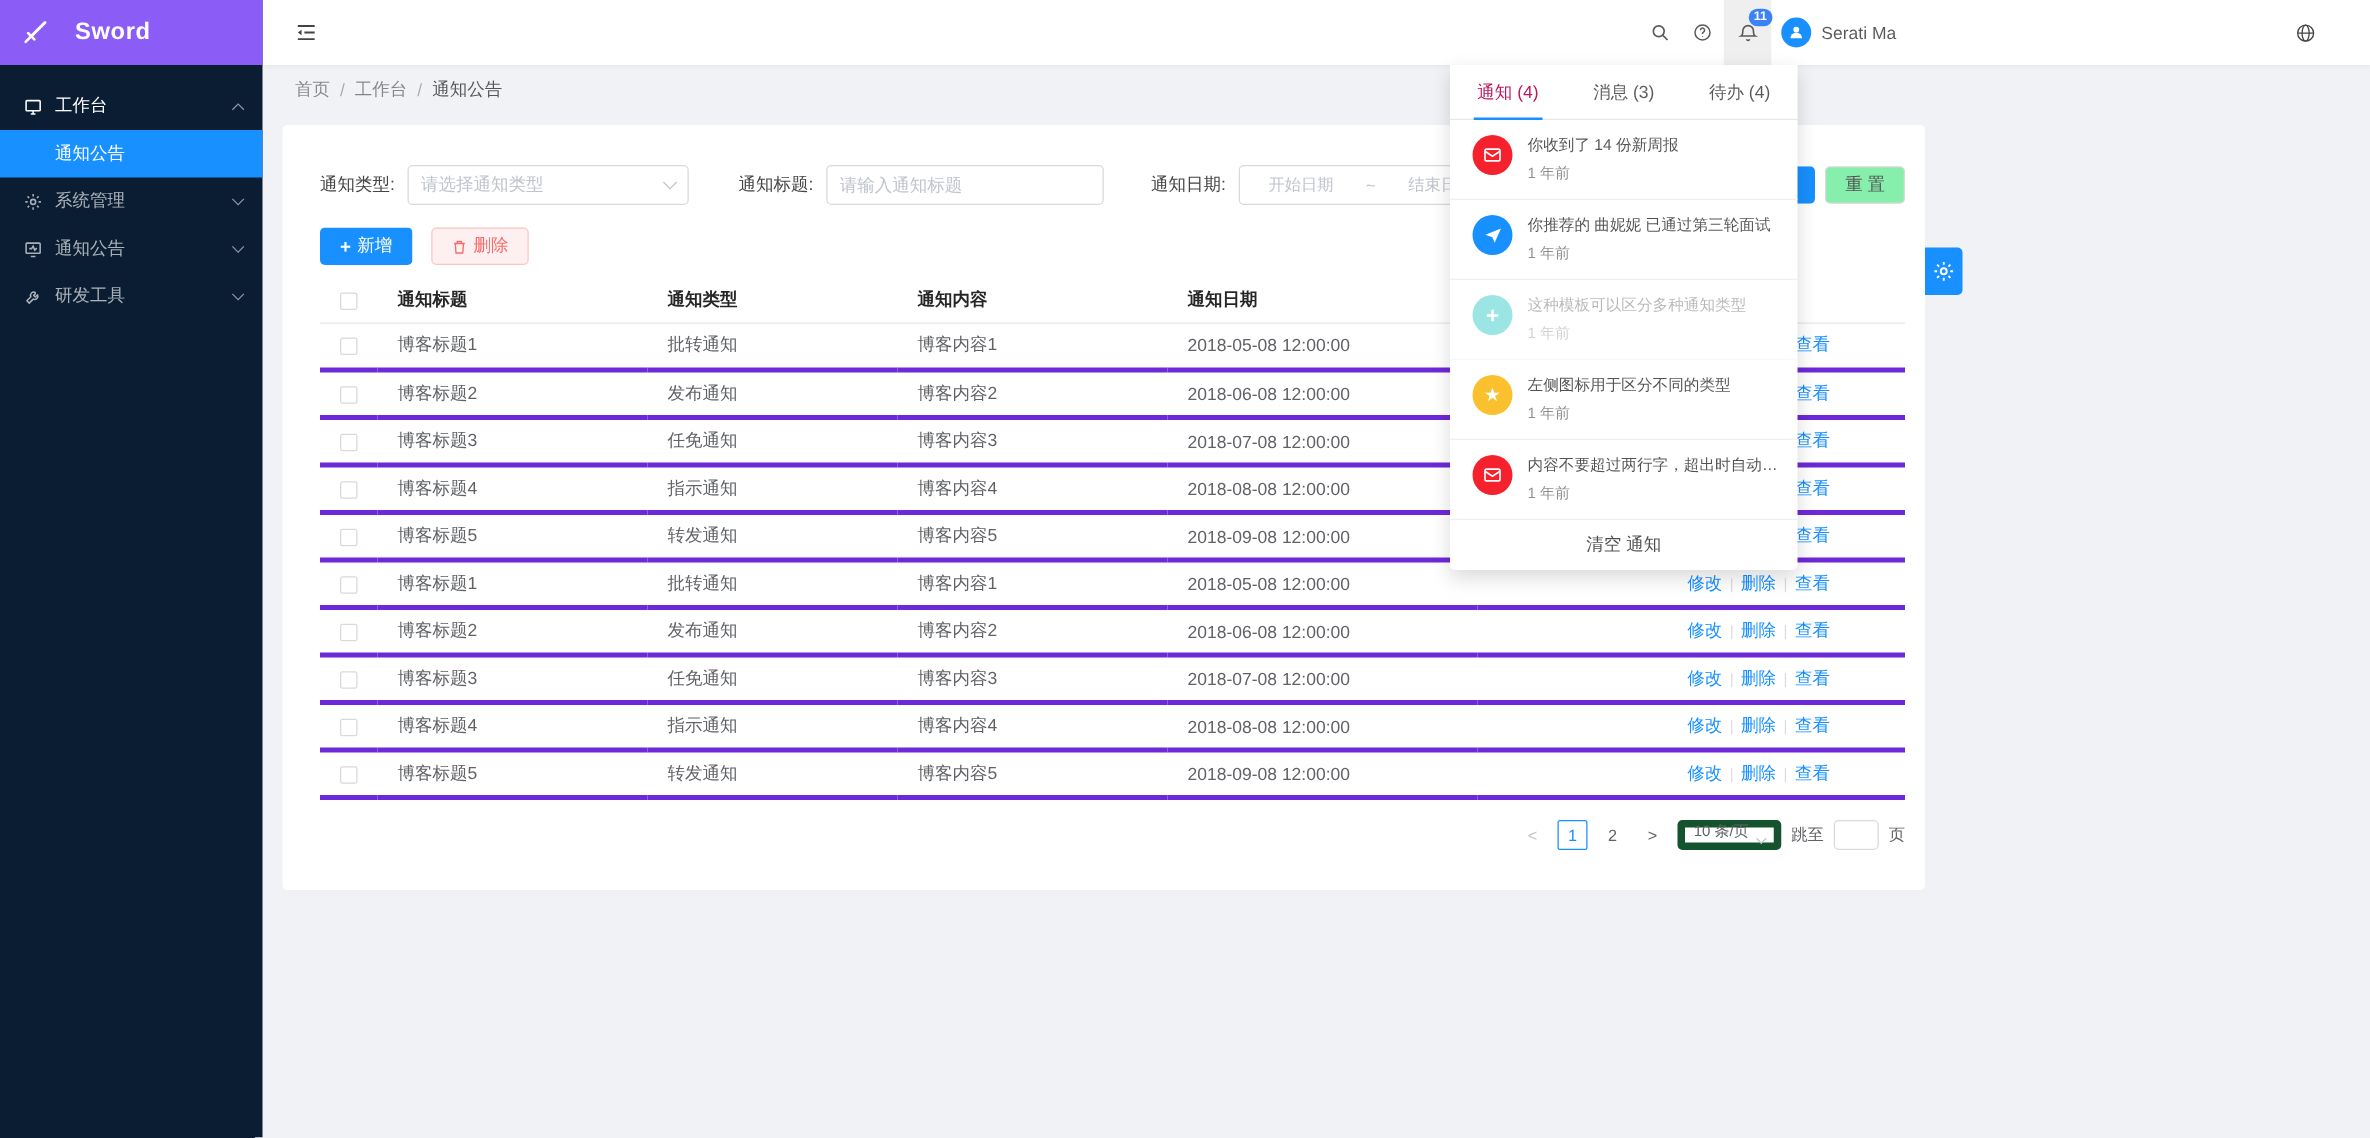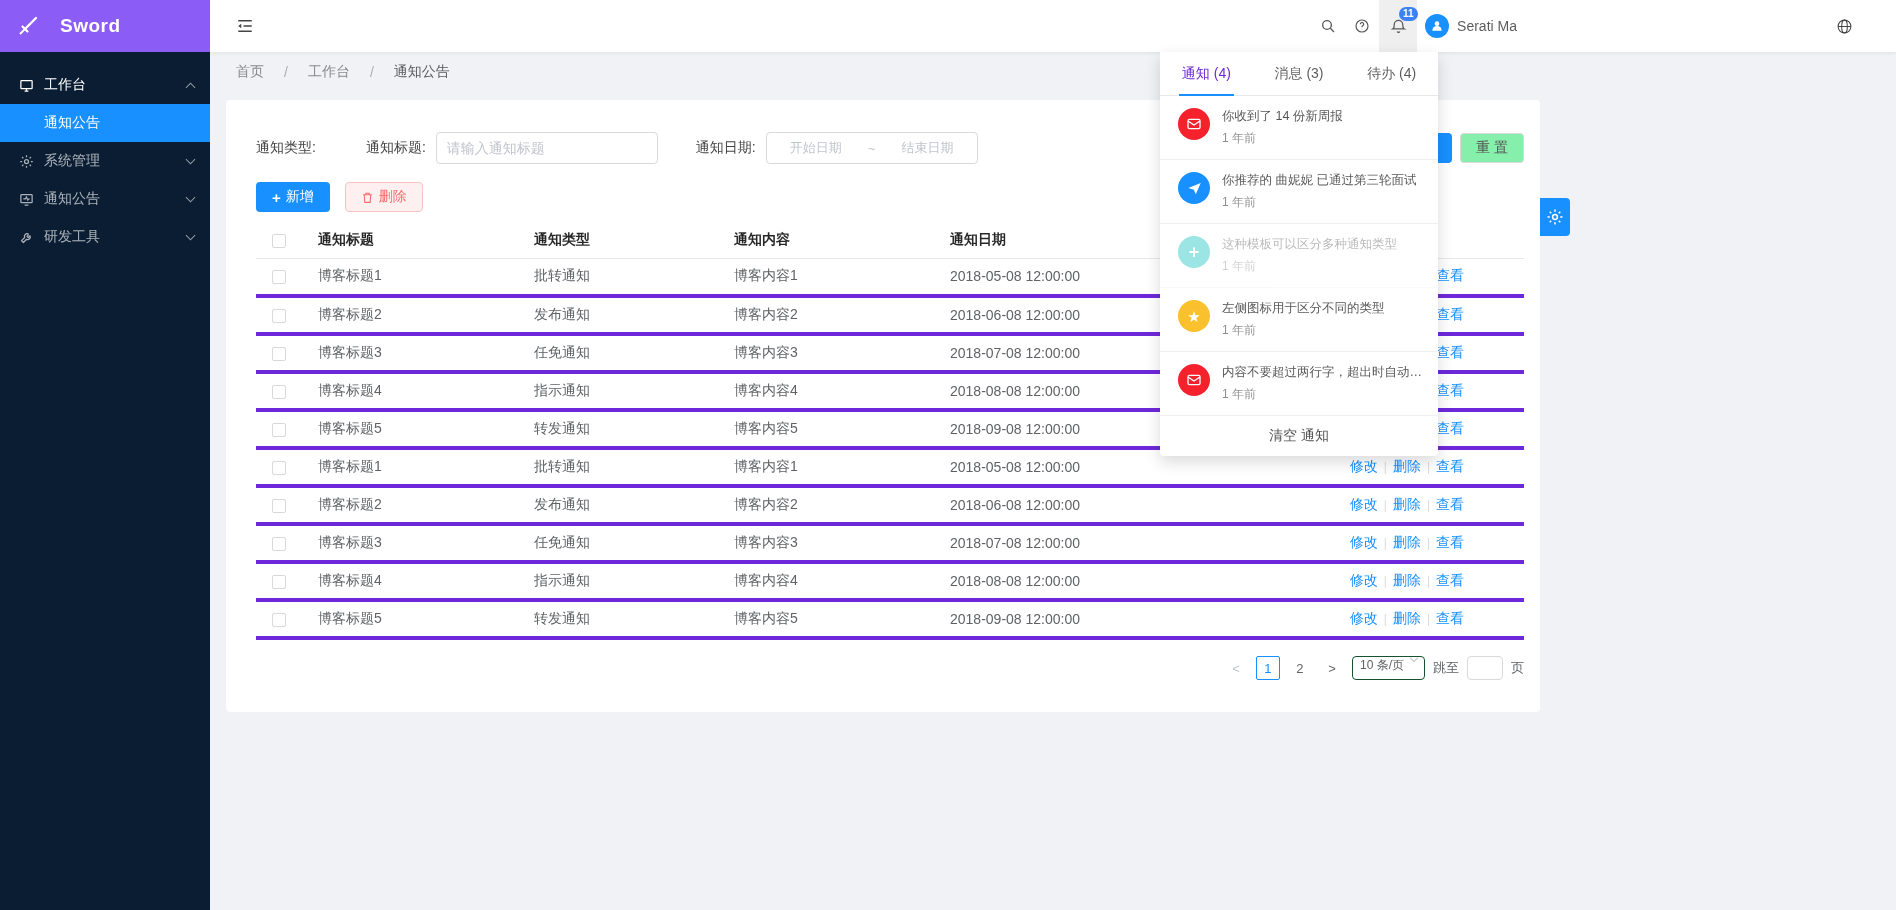--- a/index.html
+++ b/index.html
@@ -35,21 +35,21 @@
   .bell-btn{width:38px;background:#efefef;position:relative}
   .badge{position:absolute;top:7px;left:20px;background:#3b82f6;color:#fff;font-size:10px;
          line-height:14px;padding:0 4px;border-radius:8px;font-weight:bold}
   .user{display:flex;align-items:center;gap:8px;margin-left:8px;cursor:pointer}
   .avatar{width:24px;height:24px;border-radius:50%;background:#1890ff;
           display:flex;align-items:center;justify-content:center}
   .user-name{color:rgba(0,0,0,.65)}
   .globe-btn{margin-left:310px}
 
   
-  .breadcrumb{height:40px;display:flex;align-items:center;gap:20px;padding-left:26px}
+  .breadcrumb{height:40px;display:flex;align-items:center;gap:8px;padding-left:26px}
   .bc-link{color:rgba(0,0,0,.45);cursor:pointer}
   .bc-sep{color:rgba(0,0,0,.3)}
   .bc-current{color:rgba(0,0,0,.65)}
 
   
   .card{margin:8px 16px 0 16px;width:1314px;height:612px;background:#fff;border-radius:4px;
         padding:32px 16px 0 30px;position:relative}
   .filter-row{display:flex;align-items:center;height:32px}
   .f-label{font-weight:normal;color:#454545;margin-right:10px;white-space:nowrap}
   .select,.inputbox,.date-input{height:32px;border:1px solid #d9d9d9;border-radius:4px;background:#fff;
@@ -86,32 +86,32 @@
   .ops a{color:#1890ff}
   .sep{color:#dcdcdc;margin:0 6px;font-size:12px}
 
   
   .pagination{display:flex;align-items:center;justify-content:flex-end;margin-top:16px;gap:8px;
               color:#606266;font-size:13px}
   .pg-arrow{width:24px;height:24px;display:flex;align-items:center;justify-content:center;cursor:pointer;color:#666}
   .pg-arrow.disabled{color:#c0c4cc;cursor:default}
   .pg-num{min-width:24px;height:24px;display:flex;align-items:center;justify-content:center;cursor:pointer;border-radius:2px}
   .pg-num.active{border:1px solid #1890ff;color:#1890ff}
-  .pg-select{height:24px;border:1px solid #14532d;border-radius:4px;display:flex;align-items:flex-start;
+  .pg-select{height:24px;border:6px solid #14532d;border-radius:4px;display:flex;align-items:flex-end;
              padding:0 7px;gap:7px;font-size:12px;cursor:pointer;color:#606266}
   .pg-select .sel-caret{width:6px;height:6px;margin-top:-2px}
   .pg-jump-input{width:36px;height:24px;border:1px solid #d9d9d9;border-radius:4px;outline:none;
                  font:inherit;text-align:center}
 
   
   .notice{position:absolute;left:1160px;top:52px;width:278px;background:#fff;z-index:60;
           border-radius:0 0 4px 4px;box-shadow:0 6px 16px rgba(0,0,0,.15)}
   .n-tabs{display:flex;height:44px;border-bottom:1px solid #e8e8e8;position:relative}
   .n-tab{flex:1;display:flex;align-items:center;justify-content:center;cursor:pointer;color:rgba(0,0,0,.65)}
-  .n-tab.active{color:#6d28d9}
+  .n-tab.active{color:#be185d}
   .ink{position:absolute;bottom:-1px;left:19px;width:55px;height:2px;background:#1890ff}
   .n-item{display:flex;align-items:flex-start;padding:12px 10px 12px 18px;border-bottom:1px solid #f0f0f0;cursor:pointer}
   .n-item.read{opacity:.42}
   .n-avatar{width:32px;height:32px;border-radius:50%;flex:none;display:flex;align-items:center;
             justify-content:center;margin-right:12px;color:#fff}
   .av-red{background:#f5222d}.av-blue{background:#1890ff}.av-teal{background:#13c2c2}.av-gold{background:#fbc02d}
   .n-body{flex:1;min-width:0}
   .n-title{font-size:12.5px;color:rgba(0,0,0,.68);line-height:17px;white-space:nowrap;overflow:hidden;text-overflow:ellipsis}
   .n-time{font-size:12px;color:rgba(0,0,0,.45);margin-top:5px}
   .n-footer{height:40px;display:flex;align-items:center;justify-content:center;cursor:pointer;color:rgba(0,0,0,.7)}
@@ -238,20 +238,24 @@
     <span class="bc-sep">/</span>
     <span class="bc-link">工作台</span>
     <span class="bc-sep">/</span>
     <span class="bc-current">通知公告</span>
   </nav>
 
   <section class="card">
 
     <div class="filter-row">
       <span class="f-label">通知类型:</span>
+      <div class="select">
+        <span class="placeholder">请选择通知类型</span>
+        <span class="sel-caret"></span>
+      </div>
       <span class="sp1"></span>
       <span class="f-label">通知标题:</span>
       <div class="inputbox">
         <input type="text" placeholder="请输入通知标题" style="">
       </div>
       <span class="sp2"></span>
       <span class="f-label">通知日期:</span>
       <div class="date-input">
         <span>开始日期</span>
         <span>~</span>

